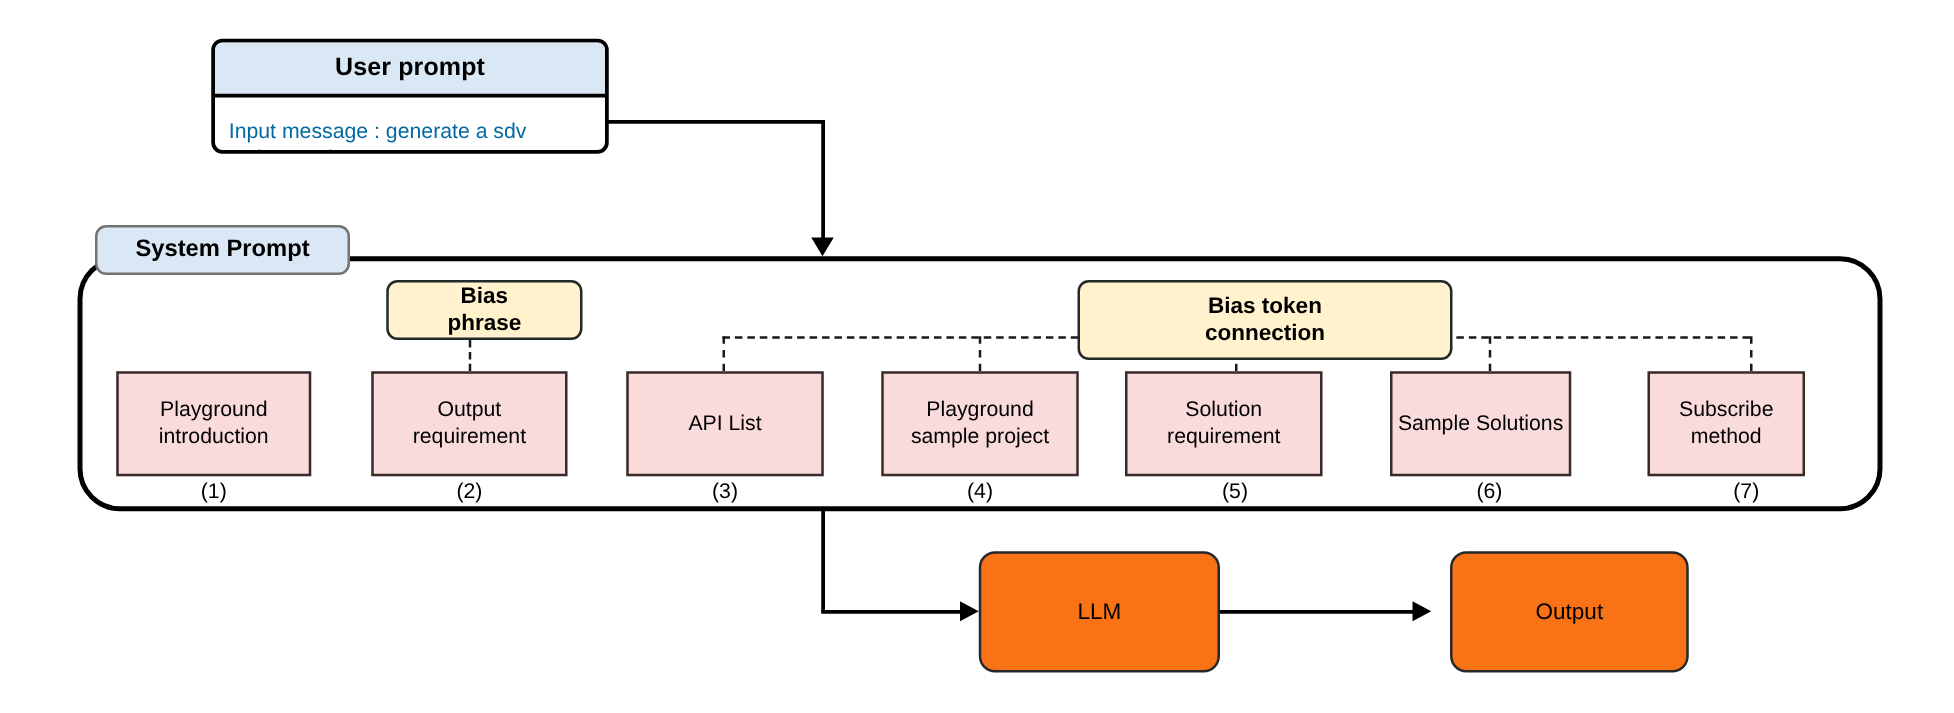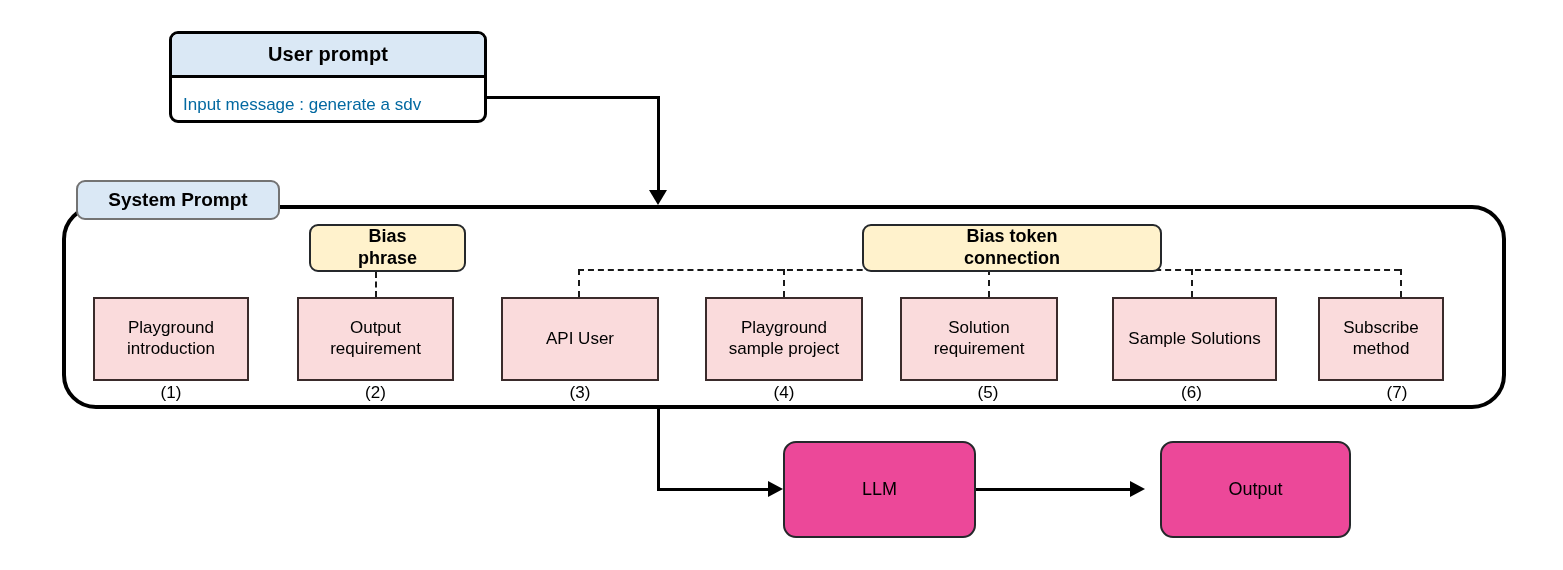--- a/index.html
+++ b/index.html
@@ -111,21 +111,21 @@
   #bias-phrase {
     left: 297px;
     top: 224px;
     width: 157px;
     height: 48px;
   }
   #bias-token-connection {
     left: 850px;
     top: 224px;
     width: 300px;
-    height: 48px;
+    height: 64px;
   }
 
   
   .comp-box {
     background: #fadbdc;
     border: 2.5px solid #3a2b2b;
     font-size: 17px;
     top: 297px;
     height: 84px;
     white-space: pre-line;
@@ -138,21 +138,21 @@
     font-size: 17px;
     color: #000;
     text-align: center;
     display: flex;
     align-items: center;
     justify-content: center;
   }
 
   
   .green-box {
-    background: #ec4899;
+    background: #f97316;
     border: 2px solid #25282b;
     border-radius: 13px;
     font-size: 18px;
     top: 441px;
     height: 97px;
   }
   #llm-box { left: 783px; width: 193px; }
   #output-box { left: 1160px; width: 191px; }
 
   
@@ -228,29 +228,29 @@
 
   <div class="dash-v" style="left:988px; top:272px; height:0px;"></div>
 
   <div id="components-layer">
       <div class="node comp-box" style="left: 93px; width: 156px;">Playground
 introduction</div>
       <div class="comp-num" style="left: 93px; width: 156px;">(1)</div>
       <div class="node comp-box" style="left: 297px; width: 157px;">Output
 requirement</div>
       <div class="comp-num" style="left: 297px; width: 157px;">(2)</div>
-      <div class="node comp-box" style="left: 501px; width: 158px;">API User</div>
+      <div class="node comp-box" style="left: 501px; width: 158px;">API List</div>
       <div class="comp-num" style="left: 501px; width: 158px;">(3)</div>
       <div class="node comp-box" style="left: 705px; width: 158px;">Playground
 sample project</div>
       <div class="comp-num" style="left: 705px; width: 158px;">(4)</div>
       <div class="node comp-box" style="left: 900px; width: 158px;">Solution
 requirement</div>
       <div class="comp-num" style="left: 909px; width: 158px;">(5)</div>
-      <div class="node comp-box" style="left: 1112px; width: 165px;">Sample Solutions</div>
+      <div class="node comp-box" style="left: 1112px; width: 145px;">Sample Solutions</div>
       <div class="comp-num" style="left: 1112px; width: 159px;">(6)</div>
       <div class="node comp-box" style="left: 1318px; width: 126px;">Subscribe method</div>
       <div class="comp-num" style="left: 1318px; width: 158px;">(7)</div>
     </div>
 
   <div class="seg-v" style="left:657px; top:408px; height:82px;"></div>
   <div class="seg-h" style="left:657px; top:488px; width:112px;"></div>
   <div class="arrow-right" style="left:768px; top:481px;"></div>
 
   <div id="llm-box" class="node green-box">LLM</div>

